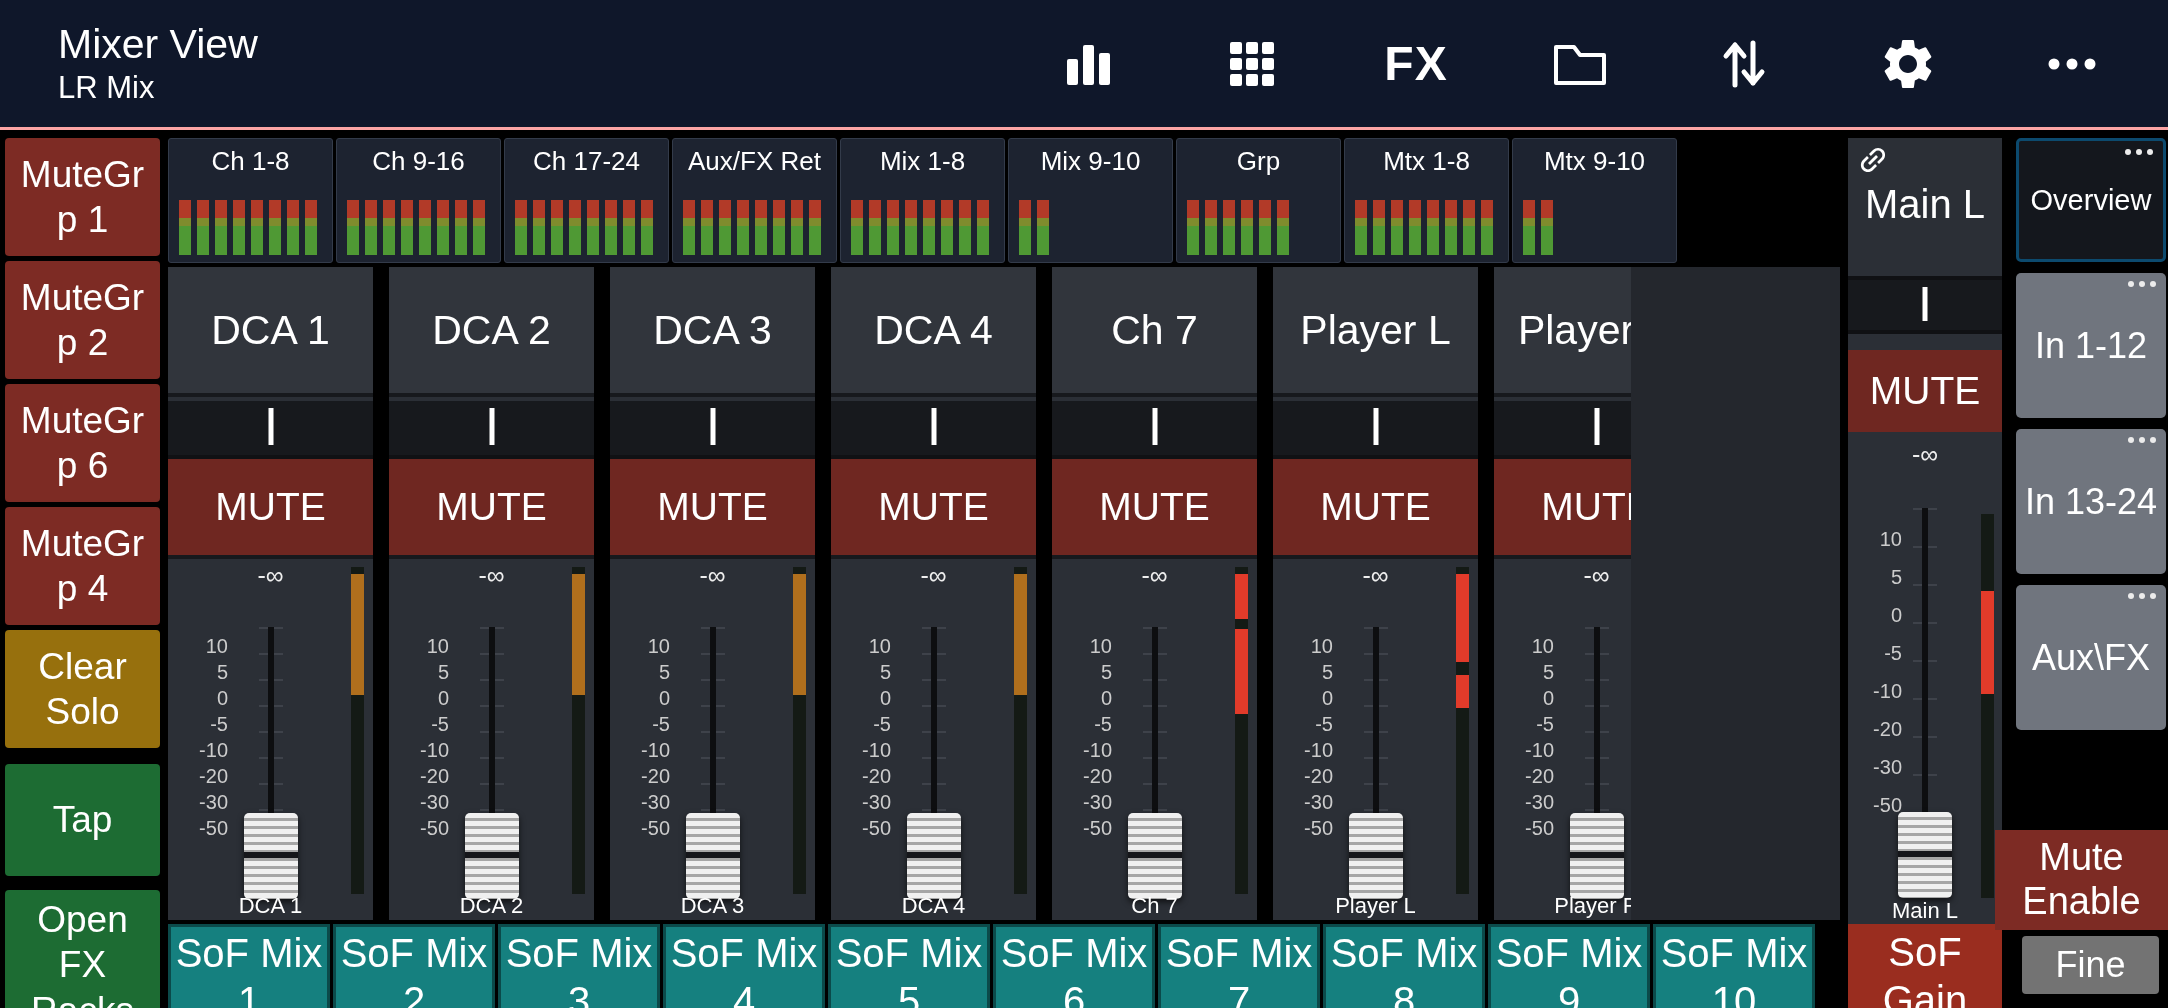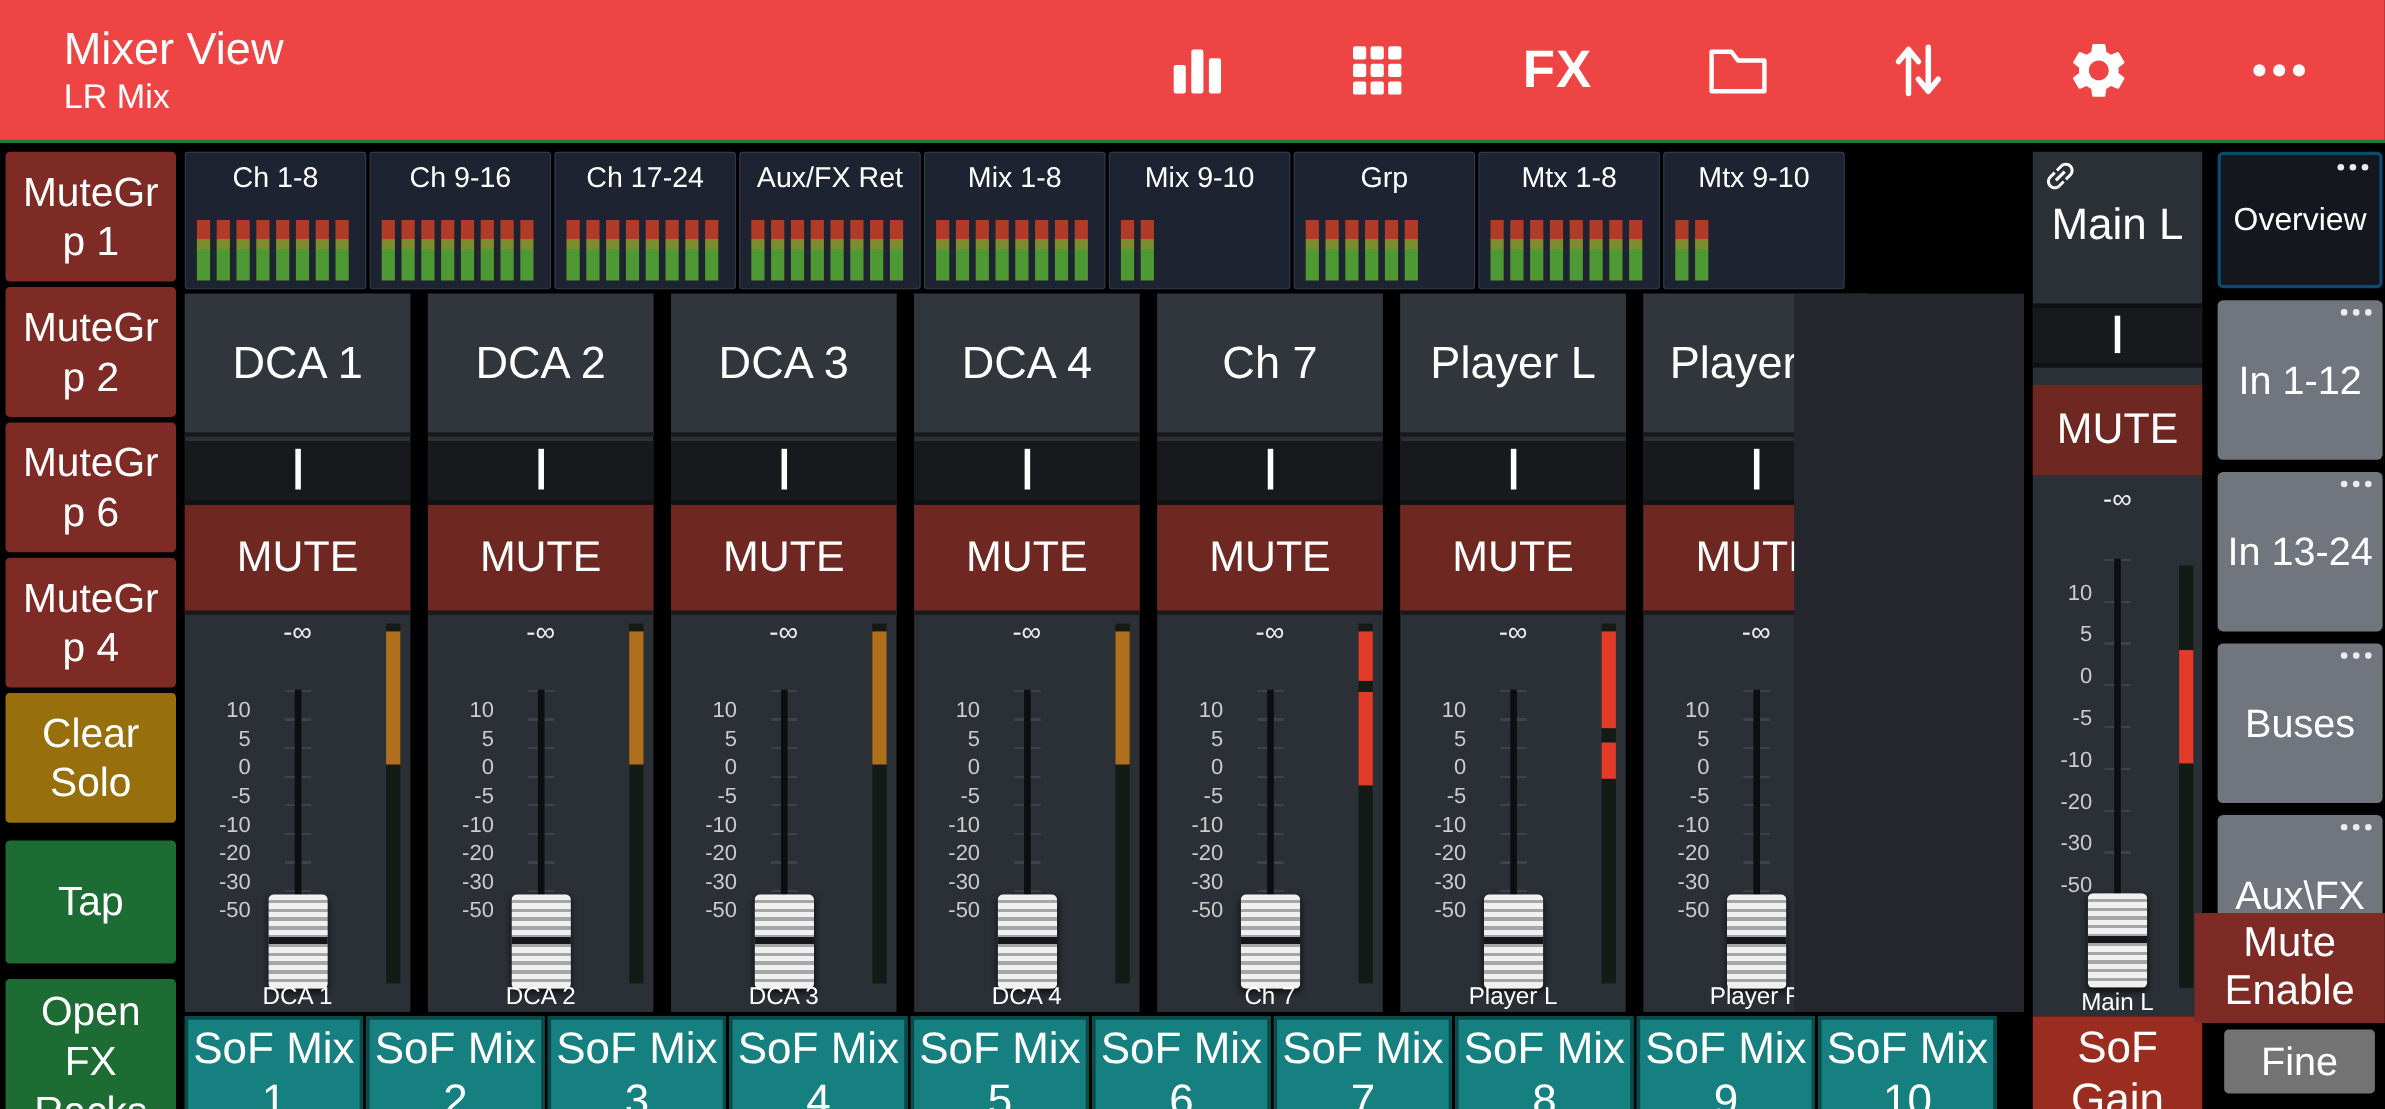--- a/index.html
+++ b/index.html
@@ -1,22 +1,22 @@
 <!DOCTYPE html>
 <html><head>
 <meta charset="utf-8">
 <style>
   *{margin:0;padding:0;box-sizing:border-box}
   html,body{width:2168px;height:1008px;overflow:hidden;background:#000;color:#fff;
     font-family:"Liberation Sans","DejaVu Sans",sans-serif}
   #app{position:absolute;inset:0;width:2168px;height:1008px;background:#000}
 
   
-  .hdr{position:absolute;left:0;top:0;width:100%;height:130px;background:#ef4444;
-    border-bottom:3px solid #15803d;display:flex;align-items:center}
+  .hdr{position:absolute;left:0;top:0;width:100%;height:130px;background:#0f172a;
+    border-bottom:3px solid #fca5a5;display:flex;align-items:center}
   .hdr-t{margin-left:58px}
   .t1{font-size:41px}
   .t2{font-size:31px;margin-top:2px}
   .hicons{margin-left:auto;margin-right:64px;display:flex;align-items:flex-start;gap:100px}
   .hicon{display:flex;align-items:center;justify-content:center;min-width:64px;height:72px;cursor:pointer}
   .fxlbl{font-size:48px;font-weight:700;letter-spacing:1px}
 
   
   .lsb{position:absolute;left:0;top:133px;width:166px;bottom:0}
   .sbtn{width:155px;margin:5px 0 0 5px;height:118px;border-radius:4px;display:flex;align-items:center;
@@ -581,28 +581,20 @@
     </div>
     <div class="rbtn">
       <span>In 13-24</span>
       <span class="dots">
           <i></i>
           <i></i>
           <i></i>
         </span>
     </div>
     <div class="rbtn">
-      <span>Buses</span>
-      <span class="dots">
-          <i></i>
-          <i></i>
-          <i></i>
-        </span>
-    </div>
-    <div class="rbtn">
       <span>Aux\FX</span>
       <span class="dots">
           <i></i>
           <i></i>
           <i></i>
         </span>
     </div>
   </div>
 
   <div class="mute-en">

